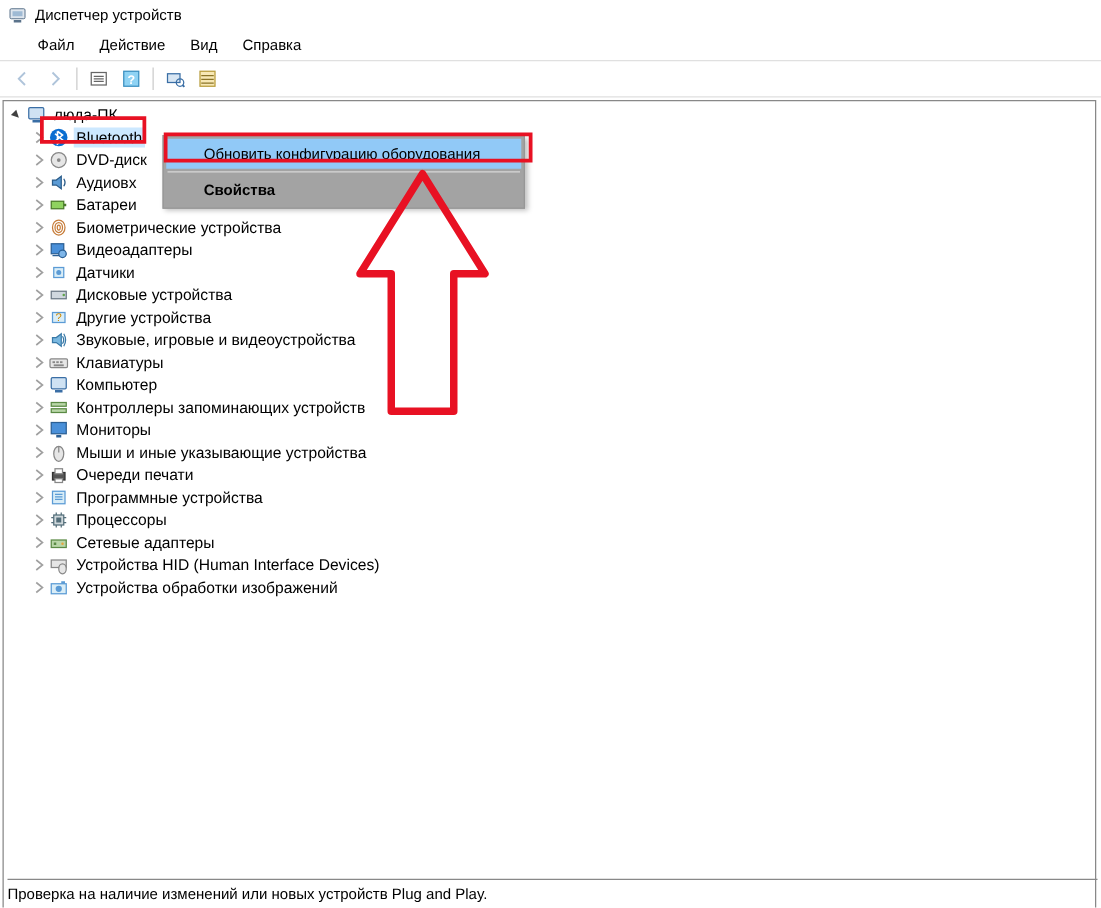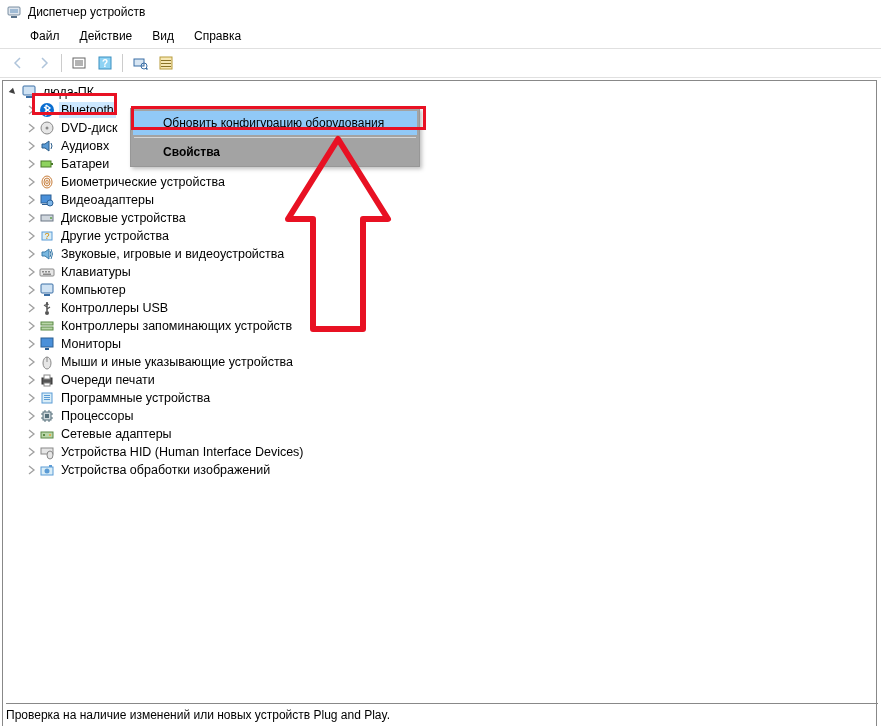--- a/index.html
+++ b/index.html
@@ -314,20 +314,34 @@
           <span class="tree-label">Видеоадаптеры</span>
         </div>
         <div class="tree-row">
           <span class="tree-expander">
             <svg width="10" height="10" viewBox="0 0 10 10">
               <path d="M3 1 L8 5 L3 9" fill="none" stroke="#a0a0a0" stroke-width="1.3"></path>
             </svg>
           </span>
           <span class="tree-icon">
             <svg width="16" height="16" viewBox="0 0 16 16">
+              <rect x="4" y="4" width="8" height="8" fill="#d9edf7" stroke="#5b9bd5"></rect>
+              <circle cx="8" cy="8" r="2" fill="#5b9bd5"></circle>
+            </svg>
+          </span>
+          <span class="tree-label">Датчики</span>
+        </div>
+        <div class="tree-row">
+          <span class="tree-expander">
+            <svg width="10" height="10" viewBox="0 0 10 10">
+              <path d="M3 1 L8 5 L3 9" fill="none" stroke="#a0a0a0" stroke-width="1.3"></path>
+            </svg>
+          </span>
+          <span class="tree-icon">
+            <svg width="16" height="16" viewBox="0 0 16 16">
               <rect x="2" y="5" width="12" height="6" fill="#d0d7de" stroke="#6b7785"></rect>
               <circle cx="12" cy="8" r="1" fill="#5fa34a"></circle>
             </svg>
           </span>
           <span class="tree-label">Дисковые устройства</span>
         </div>
         <div class="tree-row">
           <span class="tree-expander">
             <svg width="10" height="10" viewBox="0 0 10 10">
               <path d="M3 1 L8 5 L3 9" fill="none" stroke="#a0a0a0" stroke-width="1.3"></path>
@@ -378,36 +392,20 @@
               <path d="M3 1 L8 5 L3 9" fill="none" stroke="#a0a0a0" stroke-width="1.3"></path>
             </svg>
           </span>
           <span class="tree-icon">
             <svg width="16" height="16" viewBox="0 0 16 16">
               <rect x="2" y="2" width="12" height="9" rx="1" fill="#cfe2f3" stroke="#3a6ea5"></rect>
               <rect x="5" y="12" width="6" height="2" fill="#3a6ea5"></rect>
             </svg>
           </span>
           <span class="tree-label">Компьютер</span>
-        </div>
-        <div class="tree-row">
-          <span class="tree-expander">
-            <svg width="10" height="10" viewBox="0 0 10 10">
-              <path d="M3 1 L8 5 L3 9" fill="none" stroke="#a0a0a0" stroke-width="1.3"></path>
-            </svg>
-          </span>
-          <span class="tree-icon">
-            <svg width="16" height="16" viewBox="0 0 16 16">
-              <circle cx="8" cy="13" r="2" fill="#555"></circle>
-              <line x1="8" y1="2" x2="8" y2="11" stroke="#555" stroke-width="1.5"></line>
-              <path d="M8 2 L6 5 L10 5 Z" fill="#555"></path>
-              <path d="M8 7 L5 5 M8 9 L11 7" stroke="#555" stroke-width="1.3"></path>
-            </svg>
-          </span>
-          <span class="tree-label">Контроллеры USB</span>
         </div>
         <div class="tree-row">
           <span class="tree-expander">
             <svg width="10" height="10" viewBox="0 0 10 10">
               <path d="M3 1 L8 5 L3 9" fill="none" stroke="#a0a0a0" stroke-width="1.3"></path>
             </svg>
           </span>
           <span class="tree-icon">
             <svg width="16" height="16" viewBox="0 0 16 16">
               <rect x="2" y="4" width="12" height="3" fill="#b9d6a8" stroke="#5a8a44"></rect>

